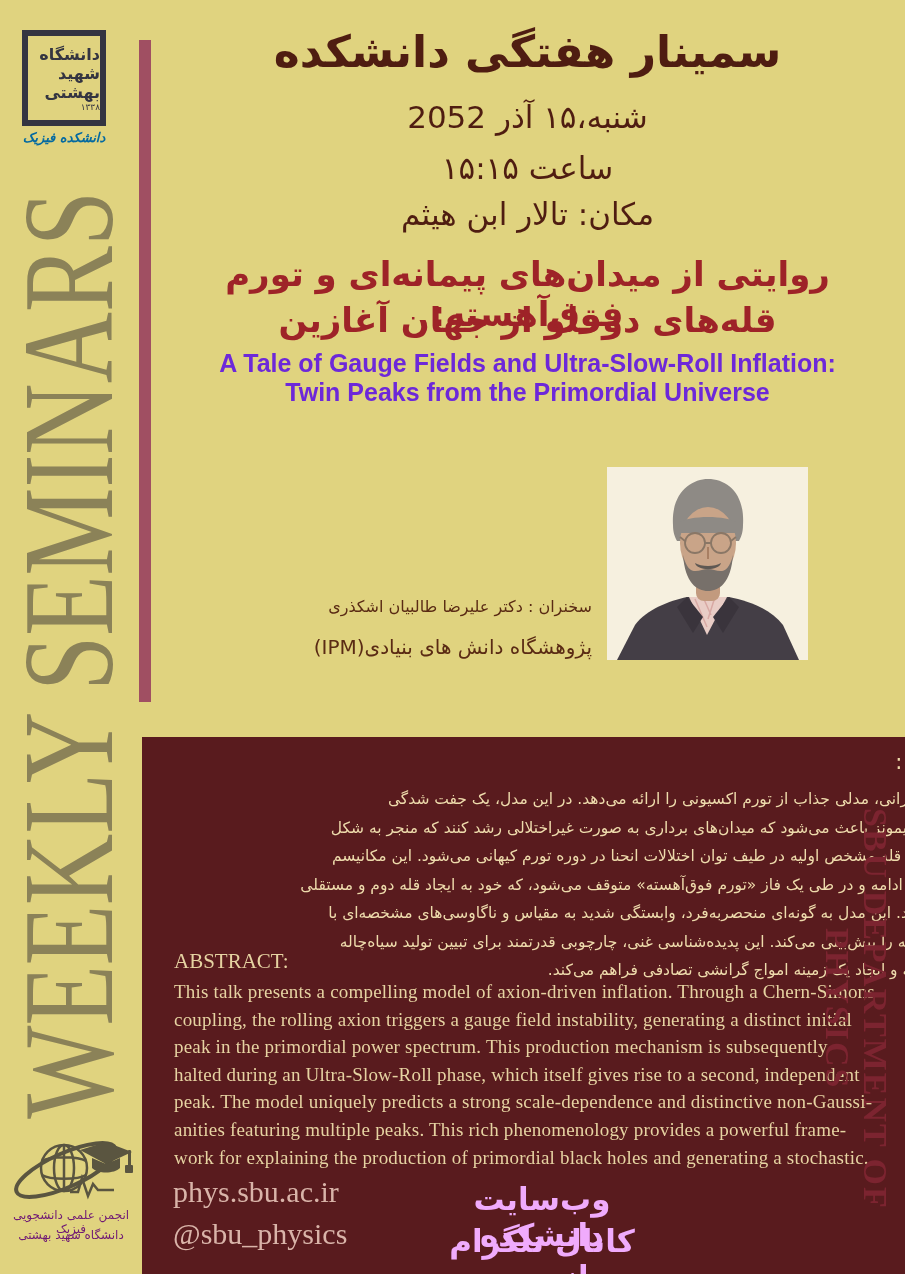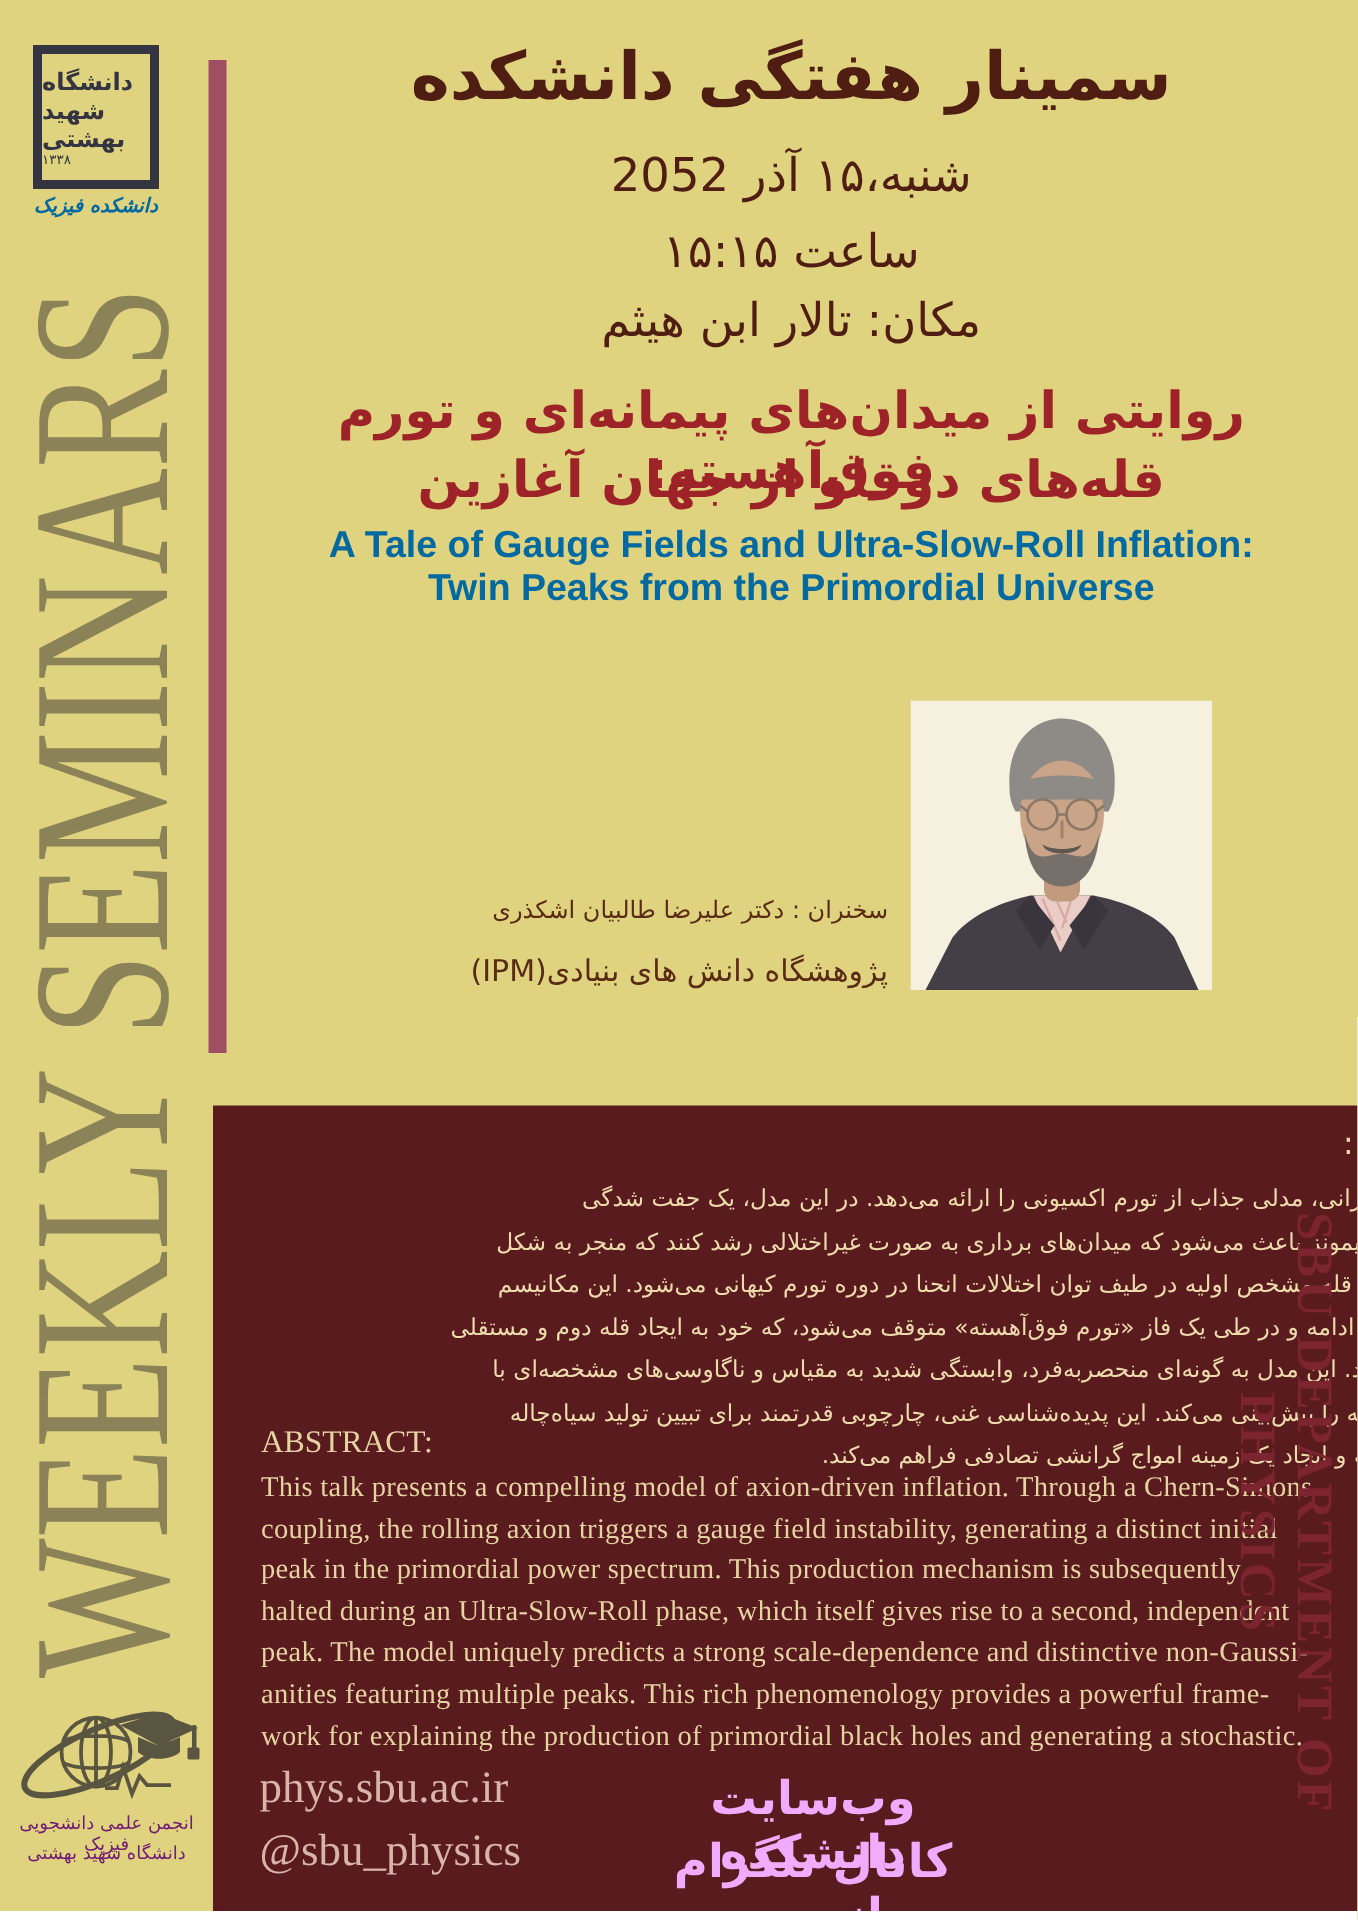--- a/index.html
+++ b/index.html
@@ -15,40 +15,40 @@
     left:-567px;top:580px;width:1270px;height:150px;line-height:150px;
     transform:rotate(-90deg) scaleX(0.76);
     text-align:center;white-space:nowrap;
     font-family:"Liberation Serif",serif;font-size:130px;color:#8b8258;
   }
 
   
   .sbu-box{
     left:22px;top:30px;width:84px;height:96px;box-sizing:border-box;
     border:6px solid #343541;display:flex;flex-direction:column;
-    align-items:flex-start;justify-content:center;color:#343541;
+    align-items:flex-end;justify-content:center;color:#343541;
   }
   .sbu-box .l{font-weight:bold;font-size:16px;line-height:19px;}
   .sbu-box .yr{font-size:9px;line-height:10px;}
   .faculty-label{left:8px;top:130px;width:112px;text-align:center;
     font-style:italic;font-size:13px;font-weight:bold;color:#0369a1;}
 
   .pink-line{left:139px;top:40px;width:12px;height:662px;background:#a04f62;}
 
   
   .ctr{left:150px;width:755px;text-align:center;color:#4f1d11;}
   .h-title{top:26px;font-size:44px;font-weight:bold;}
   .h-date{top:99px;font-size:31px;}
   .h-time{top:150px;font-size:31px;}
   .h-loc{top:196px;font-size:31px;}
 
   .t-fa{color:#9e2328;font-weight:bold;font-size:34px;}
   .t-fa1{top:254px;}
   .t-fa2{top:300px;}
-  .t-en{color:#0369a1;font-weight:bold;font-size:25px;font-family:"Liberation Sans",sans-serif;}
+  .t-en{color:#6d28d9;font-weight:bold;font-size:25px;font-family:"Liberation Sans",sans-serif;}
   .t-en1{top:349px;}
   .t-en2{top:378px;}
 
   
   .photo{left:607px;top:467px;width:201px;height:193px;}
   .spk{left:150px;width:442px;text-align:right;color:#5a2b14;}
   .spk-name{top:597px;font-size:16px;}
   .spk-affil{top:635px;font-size:20px;}
 
   

